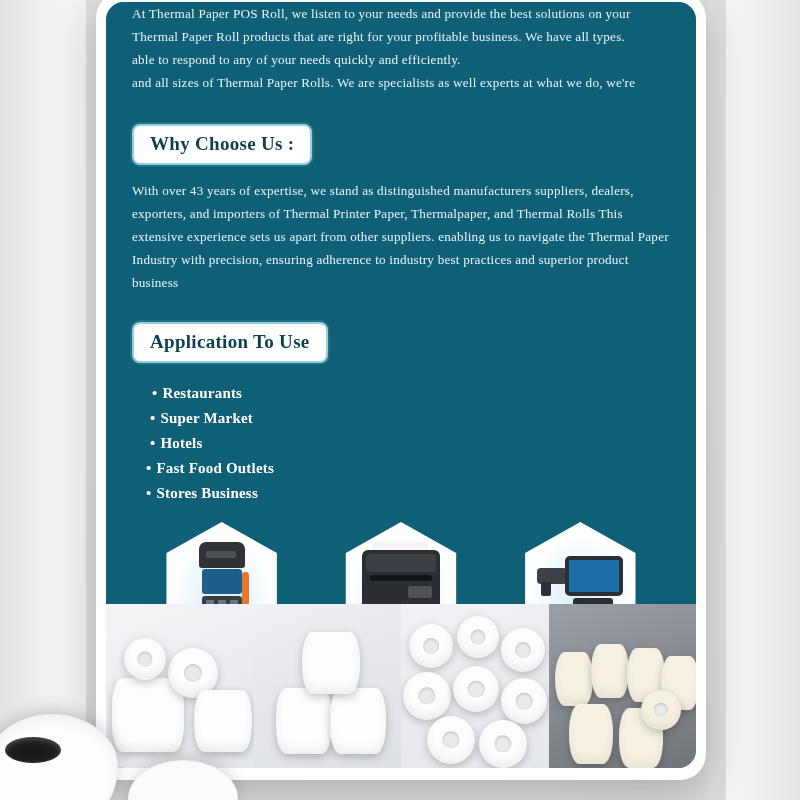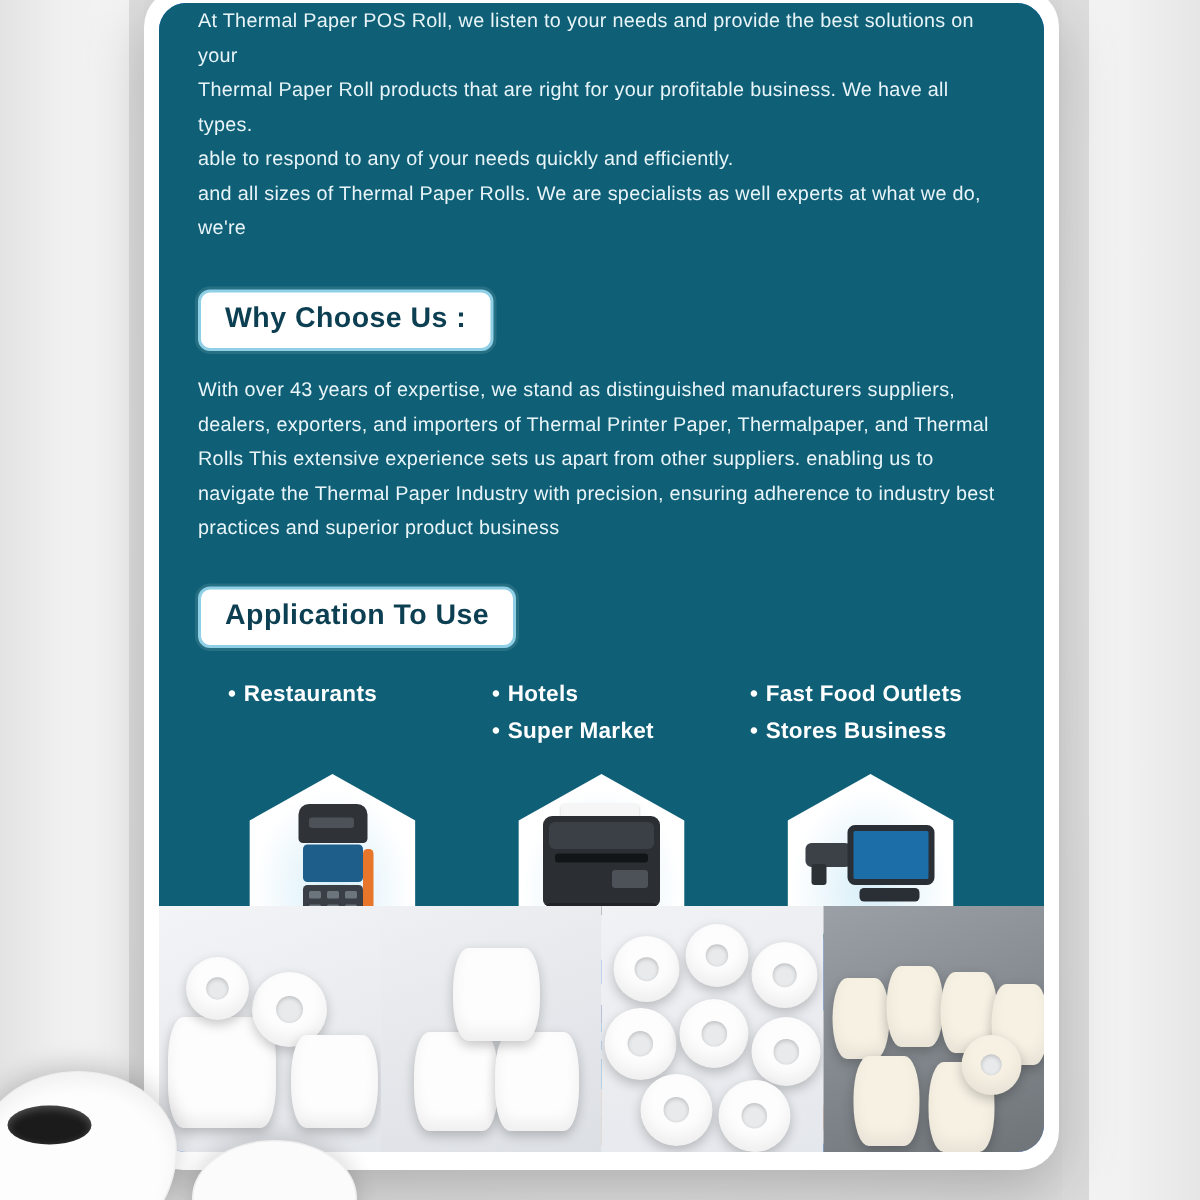--- a/index.html
+++ b/index.html
@@ -63,20 +63,21 @@
     box-shadow: 0 14px 40px rgba(0,0,0,0.22);
     overflow: hidden;
     padding: 10px 10px 12px 10px;
   }
   .flyer-inner {
     position: relative;
     width: 100%; height: 100%;
     background: #3b82f6;
     border-radius: 18px;
     overflow: hidden;
+    font-family: Liberation Serif, serif;
   }
   .teal-body {
     position: absolute; left: 0; top: 0; right: 0;
     height: 624px;
     background: #0f6077;
     padding: 0 26px;
   }
   
   .intro {
     color: #e8f4f8;
@@ -108,20 +109,21 @@
     letter-spacing: .2px;
     margin-top: 14px;
   }
   .sec-gap-2 { margin-top: 28px; }
 
   
   .apps {
     display: flex;
     margin-top: 18px;
     padding: 0 6px;
+    flex-direction: column;
   }
   .apps .col { flex: 1; }
   .apps .col:nth-child(1) { padding-left: 14px; }
   .apps .col:nth-child(2) { padding-left: 12px; }
   .apps .col:nth-child(3) { padding-left: 8px; }
   .app-item {
     color: #ffffff;
     font-size: 15px;
     font-weight: bold;
     line-height: 25px;
@@ -252,24 +254,24 @@
           <div class="pill">Application To Use</div>
 
           <div class="apps">
             <div class="col">
               <div class="app-item">
                 <span class="dot">•</span><span>Restaurants</span>
               </div>
             </div>
             <div class="col">
               <div class="app-item">
+                <span class="dot">•</span><span>Super Market</span>
+              </div>
+              <div class="app-item">
                 <span class="dot">•</span><span>Hotels</span>
-              </div>
-              <div class="app-item">
-                <span class="dot">•</span><span>Super Market</span>
               </div>
             </div>
             <div class="col">
               <div class="app-item">
                 <span class="dot">•</span><span>Fast Food Outlets</span>
               </div>
               <div class="app-item">
                 <span class="dot">•</span><span>Stores Business</span>
               </div>
             </div>

